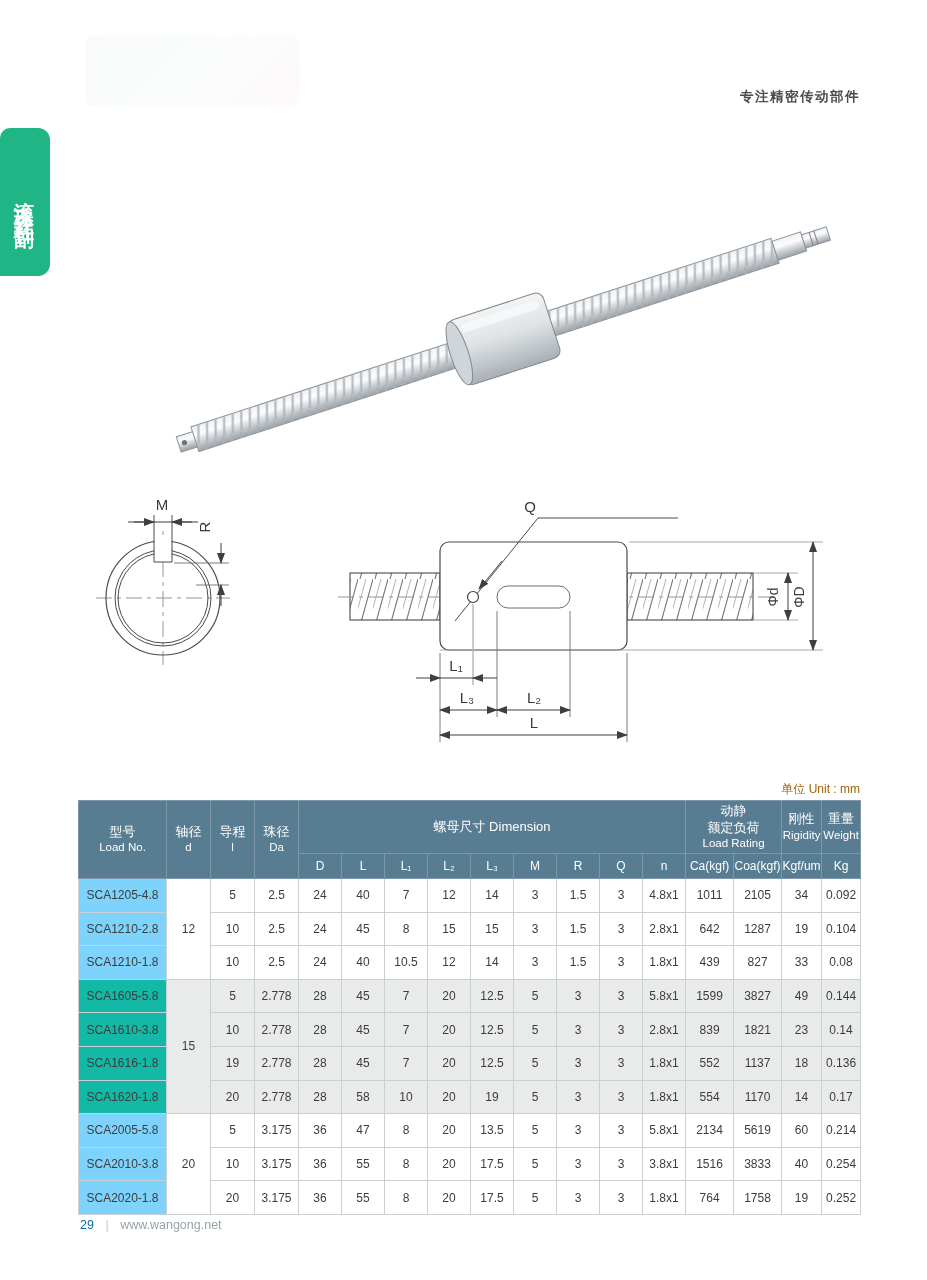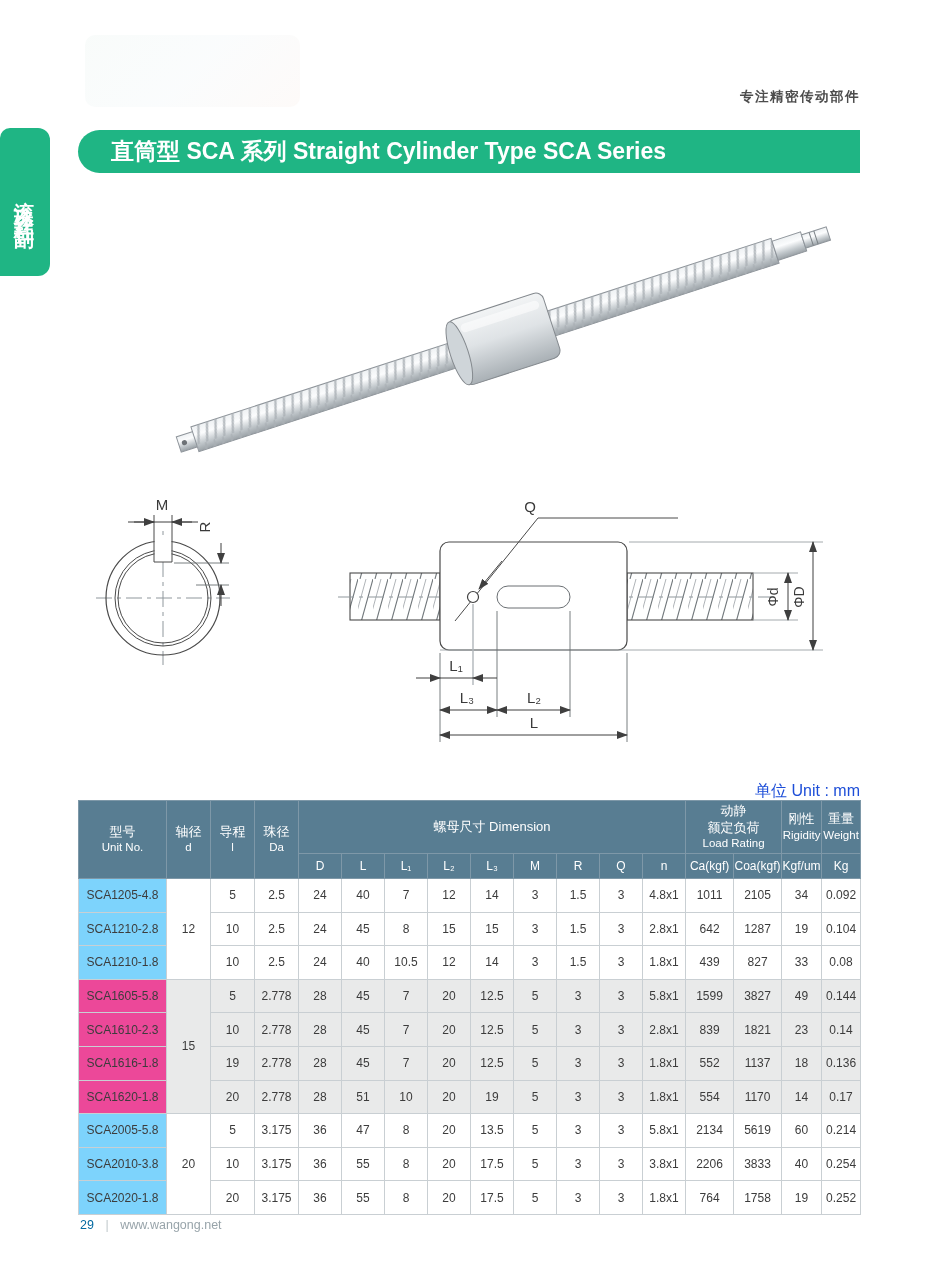--- a/index.html
+++ b/index.html
@@ -22,36 +22,36 @@
 
   
   .banner{position:absolute;left:78px;top:130px;width:782px;height:43px;background:#1fb584;
     border-radius:22px 0 0 22px;}
   .banner .title{display:block;padding-left:33px;line-height:43px;color:#fff;font-size:23px;
     font-weight:bold;white-space:nowrap;}
 
   .photo{position:absolute;left:130px;top:195px;}
   .diagram{position:absolute;left:88px;top:485px;}
 
-  .unit-note{position:absolute;top:781px;right:67px;font-size:16px;color:#1d4ed8;}
+  .unit-note{position:absolute;top:781px;right:67px;font-size:12px;color:#a16207;}
 
   
   .spec{position:absolute;left:78px;top:800px;width:782px;border-collapse:collapse;
     table-layout:fixed;border:1px solid #aeb6bb;}
   .spec th{background:#587d92;color:#fff;font-weight:normal;border:1px solid #7e98a8;
     padding:0;vertical-align:middle;text-align:center;}
   .spec .h1 th{height:52px;}
   .spec .h2 th{height:24px;font-size:12px;}
   .spec .zh{font-size:13px;line-height:1.3;}
   .spec .en{font-size:11.5px;line-height:1.3;}
   .spec td{height:32.6px;text-align:center;vertical-align:middle;font-size:12px;color:#3c3c3c;
     border:1px solid #c9cfd3;background:#fff;padding:0;}
   .spec tr.shaded td{background:#e9eaea;}
   .spec td.model{background:#7dd3fc;}
-  .spec tr.shaded td.model{background:#ec4899;}
+  .spec tr.shaded td.model{background:#14b8a6;}
 
   
   .footer{position:absolute;left:80px;top:1218px;font-size:12.5px;}
   .footer .pagenum{color:#0369a1;}
   .footer .sep{color:#c2cacd;margin:0 8px;}
   .footer .site{color:#98a4aa;}
 
   
   svg text{font-family:"Liberation Sans","DejaVu Sans",sans-serif;fill:#3a3a3a;}
 </style>
@@ -61,23 +61,20 @@
 <div class="page">
 
   <div class="watermark"></div>
 
   <div class="tagline">专注精密传动部件</div>
 
   <div class="side-tab">
     <span>滚珠丝杠副</span>
   </div>
 
-  <div class="banner">
-    <span class="title">直筒型 SCA 系列 Straight Cylinder Type SCA Series</span>
-  </div>
 
   <svg class="photo" width="710" height="280" viewBox="0 0 710 280">
     <defs>
       <linearGradient id="metal" x1="0" y1="0" x2="0" y2="1">
         <stop offset="0" stop-color="#eef1f3"></stop>
           <stop offset="0.35" stop-color="#fbfcfd"></stop>
         <stop offset="0.7" stop-color="#c3c9cd"></stop>
           <stop offset="1" stop-color="#9aa1a6"></stop>
       </linearGradient>
       <linearGradient id="nutg" x1="0" y1="0" x2="0" y2="1">
@@ -208,21 +205,21 @@
       <col style="width:43px">
         <col style="width:48px">
         <col style="width:48px">
         <col style="width:40px">
       <col style="width:39px">
     </colgroup>
     <thead>
       <tr class="h1">
         <th rowspan="2">
           <div class="zh">型号</div>
-          <div class="en">Unit No.</div>
+          <div class="en">Load No.</div>
         </th>
         <th rowspan="2">
           <div class="zh">轴径</div>
           <div class="en">d</div>
         </th>
         <th rowspan="2">
           <div class="zh">导程</div>
           <div class="en">l</div>
         </th>
         <th rowspan="2">
@@ -331,21 +328,21 @@
           <td>5</td>
           <td>3</td>
           <td>3</td>
           <td>5.8x1</td>
           <td>1599</td>
           <td>3827</td>
           <td>49</td>
           <td>0.144</td>
         </tr>
         <tr class="shaded">
-          <td class="model">SCA1610-2.3</td>
+          <td class="model">SCA1610-3.8</td>
           <td>10</td>
           <td>2.778</td>
           <td>28</td>
           <td>45</td>
           <td>7</td>
           <td>20</td>
           <td>12.5</td>
           <td>5</td>
           <td>3</td>
           <td>3</td>
@@ -371,21 +368,21 @@
           <td>552</td>
           <td>1137</td>
           <td>18</td>
           <td>0.136</td>
         </tr>
         <tr class="shaded">
           <td class="model">SCA1620-1.8</td>
           <td>20</td>
           <td>2.778</td>
           <td>28</td>
-          <td>51</td>
+          <td>58</td>
           <td>10</td>
           <td>20</td>
           <td>19</td>
           <td>5</td>
           <td>3</td>
           <td>3</td>
           <td>1.8x1</td>
           <td>554</td>
           <td>1170</td>
           <td>14</td>
@@ -416,21 +413,21 @@
           <td>3.175</td>
           <td>36</td>
           <td>55</td>
           <td>8</td>
           <td>20</td>
           <td>17.5</td>
           <td>5</td>
           <td>3</td>
           <td>3</td>
           <td>3.8x1</td>
-          <td>2206</td>
+          <td>1516</td>
           <td>3833</td>
           <td>40</td>
           <td>0.254</td>
         </tr>
         <tr>
           <td class="model">SCA2020-1.8</td>
           <td>20</td>
           <td>3.175</td>
           <td>36</td>
           <td>55</td>

